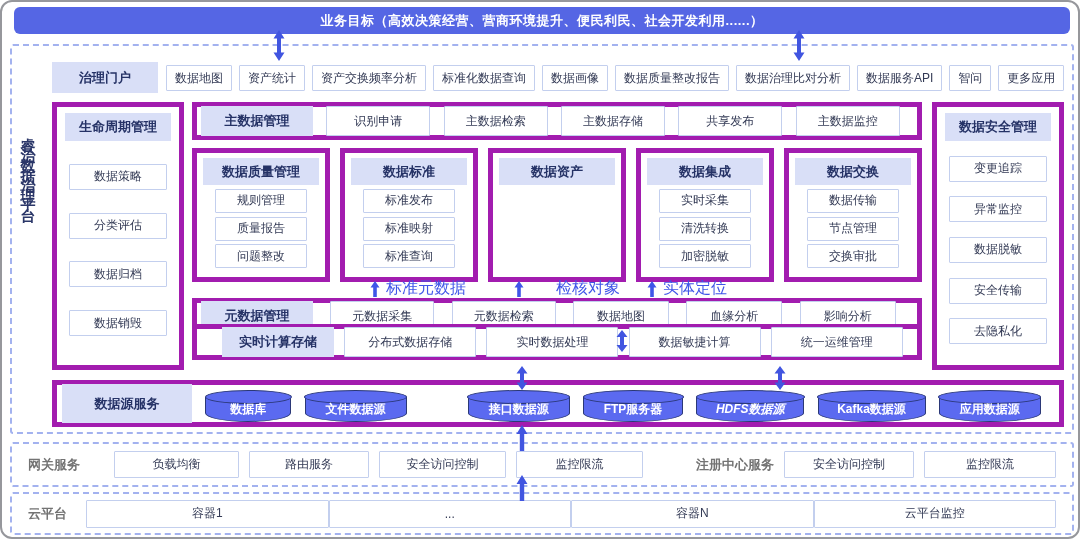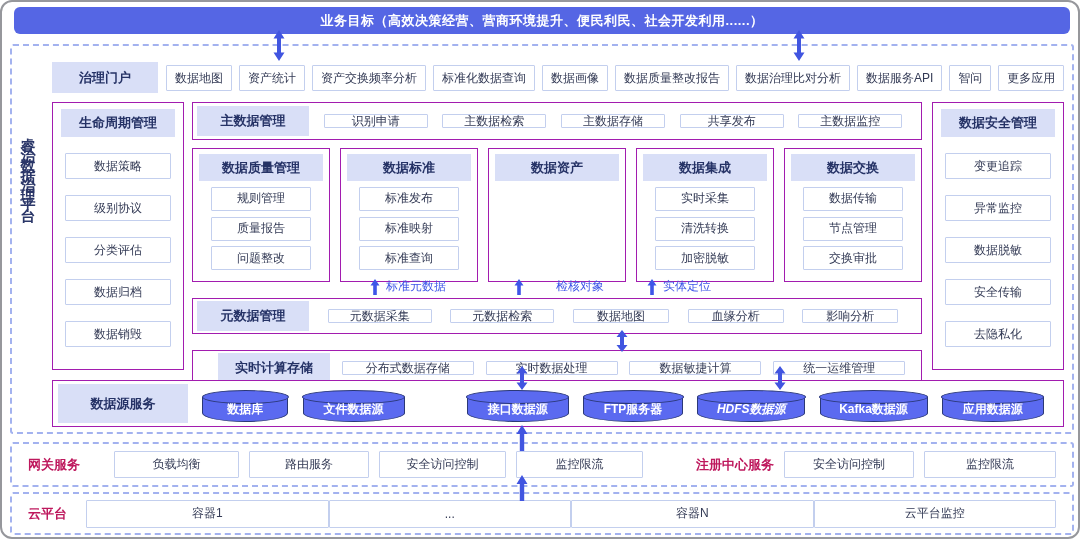--- a/index.html
+++ b/index.html
@@ -16,57 +16,57 @@
               box-sizing:border-box; display:flex; align-items:center; }
 
   .v-title { position:absolute; left:16px; top:124px; color:#2a3668; font-weight:bold; font-size:15px;
              writing-mode:vertical-lr; text-orientation:upright; letter-spacing:10px; }
 
   .hdr  { background:#d9dff7; color:#253266; font-weight:bold; font-size:13px;
           display:flex; align-items:center; justify-content:center; box-sizing:border-box; white-space:nowrap; }
   .chip { background:#fff; border:1px solid #c3cfee; color:#333a55; font-size:12px;
           display:flex; align-items:center; justify-content:center; box-sizing:border-box;
           white-space:nowrap; border-radius:1px; }
-  .panel { border:1px solid #a21caf; background:#fff; box-sizing:border-box; }
+  .panel { border:5px solid #a21caf; background:#fff; box-sizing:border-box; }
 
   .portal-label { position:absolute; left:50px; top:60px; width:106px; height:31px; }
   .portal-items { position:absolute; left:164px; top:63px; height:26px; display:flex; gap:7px; }
   .portal-items .chip { padding:0 8px; height:26px; }
 
   .col-panel { position:absolute; top:100px; width:132px; height:268px; display:flex; flex-direction:column; padding:6px 8px; }
   .col-panel .hdr { height:28px; flex:none; }
   .col-panel .items { flex:1; display:flex; flex-direction:column; justify-content:space-evenly; }
   .col-panel .chip { height:26px; margin:0 4px; }
 
   .mid-row { position:absolute; left:190px; width:730px; height:38px; display:flex; align-items:center; padding:0 4px; }
   .mid-row .hdr { width:112px; height:30px; flex:none; }
   .mid-row .items { flex:1; display:flex; justify-content:space-evenly; align-items:center; }
-  .mid-row .chip { height:14px;text-align:right; }
+  .mid-row .chip { height:30px;text-align:right; }
 
   .five-cols { position:absolute; left:190px; top:146px; width:730px; height:134px; display:flex; gap:10px; }
   .five-cols .colgroup { flex:1; padding:5px 6px; display:flex; flex-direction:column; }
   .five-cols .hdr { height:27px; flex:none; }
   .five-cols .items { flex:1; display:flex; flex-direction:column; justify-content:space-evenly; }
   .five-cols .chip { height:24px; margin:0 12px; }
 
   .flow-labels { position:absolute; left:190px; top:276px; width:730px; height:18px; }
   .flow { position:absolute; top:0; display:flex; align-items:center; gap:6px;
-          color:#3f56e8; font-size:12px; }
+          color:#3f56e8; font-size:16px; }
 
   .ds-row { position:absolute; left:50px; top:378px; width:1012px; height:47px; display:flex; align-items:center; padding:3px 5px; }
   .ds-row .hdr { width:130px; height:39px; flex:none; }
   .ds-row .items { flex:1; display:flex; justify-content:space-evenly; align-items:flex-start; padding-top:2px; }
   .cyl { position:relative; height:25px; background:#5b6af0; border:1.5px solid #2b3877; margin-top:9px;
          border-radius:0 0 50% 50% / 0 0 9px 9px; box-sizing:border-box; }
   .cyl::before { content:""; position:absolute; top:-8px; left:-1.5px; right:-1.5px; height:14px;
                  background:#5b6af0; border:1.5px solid #2b3877; border-radius:50%; box-sizing:border-box; z-index:1; }
   .cyl span { position:relative; z-index:2; display:block; text-align:center; line-height:23px;
               color:#fff; font-weight:bold; font-size:12px; padding:0 10px; }
 
-  .bold-label { color:#be185d; font-weight:bold; font-size:13px; white-space:nowrap; }
+  .bold-label { color:#737373; font-weight:bold; font-size:13px; white-space:nowrap; }
   .gw-box { top:440px; height:45px; padding:0 16px; gap:10px; }
   .gw-box .chip { height:27px; }
   .cloud-box { top:490px; height:43px; padding:0 16px; gap:0; }
   .cloud-box .chip { height:28px; flex:1; }
 
   .arrow { position:absolute; z-index:6; }
 </style>
 </head>
 <body>
 
@@ -98,21 +98,20 @@
     <div class="chip">数据治理比对分析</div>
     <div class="chip">数据服务API</div>
     <div class="chip">智问</div>
     <div class="chip">更多应用</div>
   </div>
 
   <div class="panel col-panel" style="left:50px;">
     <div class="hdr">生命周期管理</div>
     <div class="items">
       <div class="chip">数据策略</div>
-      <div class="chip">级别协议</div>
       <div class="chip">分类评估</div>
       <div class="chip">数据归档</div>
       <div class="chip">数据销毁</div>
     </div>
   </div>
 
   <div class="panel mid-row" style="top:100px;">
     <div class="hdr">主数据管理</div>
     <div class="items">
       <div class="chip" style="width:104px;">识别申请</div>
@@ -190,21 +189,21 @@
       <div class="chip" style="width:96px;">数据地图</div>
       <div class="chip" style="width:96px;">血缘分析</div>
       <div class="chip" style="width:96px;">影响分析</div>
     </div>
   </div>
 
   <svg class="arrow" style="left:614px; top:328px;" width="12" height="22" viewBox="0 0 12 22">
       <path d="M6 0 L11.5 7 L8 7 L8 15 L11.5 15 L6 22 L0.5 15 L4 15 L4 7 L0.5 7 Z" fill="#4155e0"></path>
     </svg>
 
-  <div class="panel mid-row" style="top:348px; height:36px;padding-left:25px;">
+  <div class="panel mid-row" style="top:322px; height:36px;padding-left:25px;">
     <div class="hdr">实时计算存储</div>
     <div class="items">
       <div class="chip" style="width:132px;">分布式数据存储</div>
       <div class="chip" style="width:132px;">实时数据处理</div>
       <div class="chip" style="width:132px;">数据敏捷计算</div>
       <div class="chip" style="width:132px;">统一运维管理</div>
     </div>
   </div>
 
   <div class="panel col-panel" style="left:930px;">

